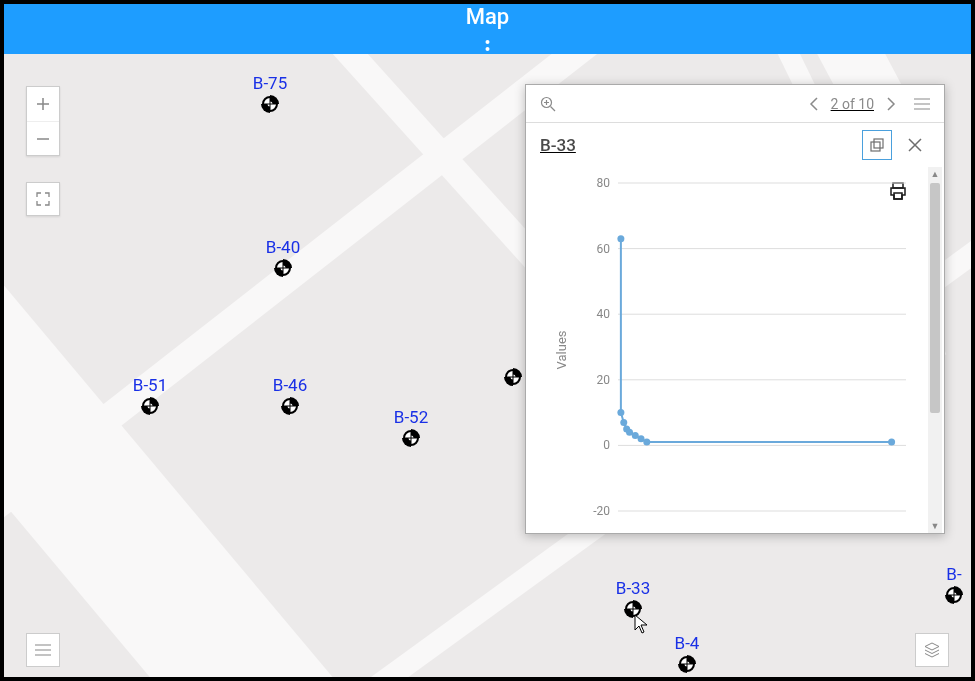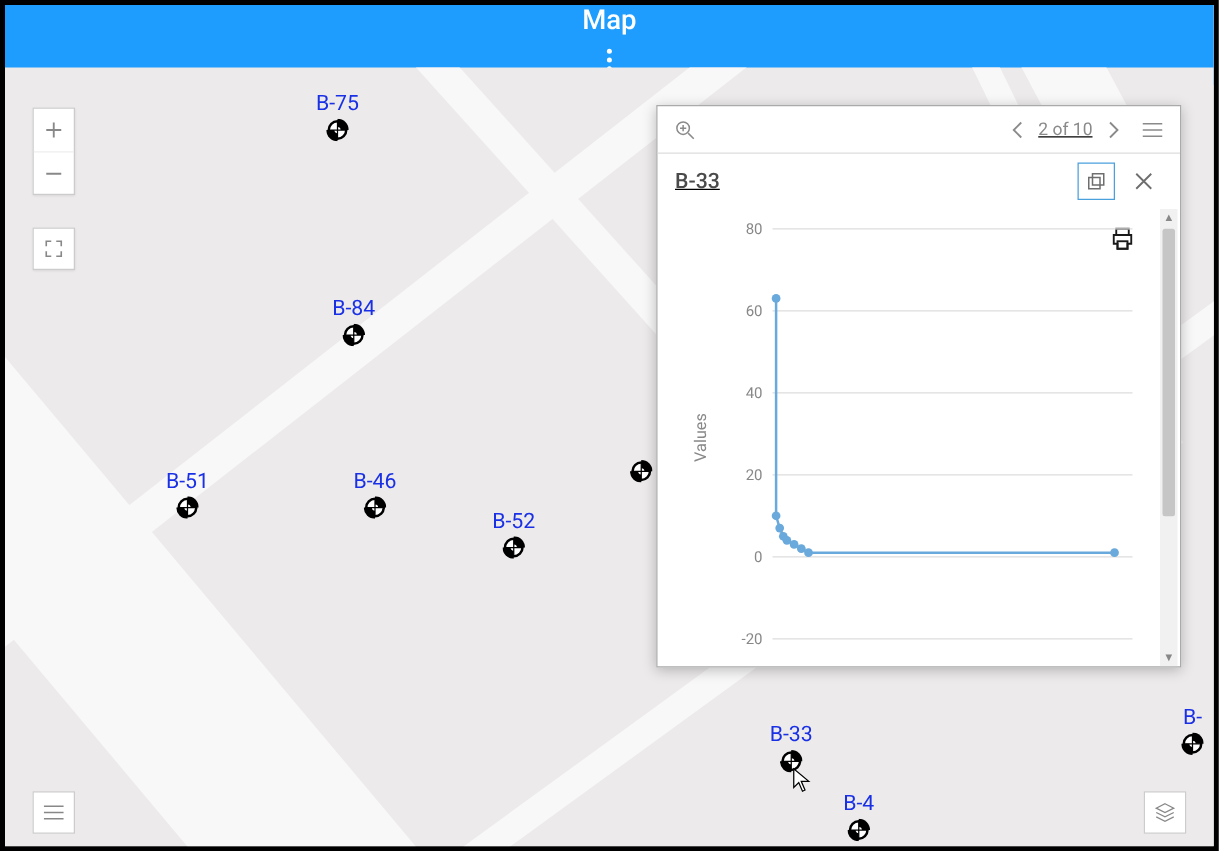--- a/index.html
+++ b/index.html
@@ -293,21 +293,21 @@
           <svg viewBox="0 0 18 18">
             <circle cx="9" cy="9" r="7" fill="#fff" stroke="#000" stroke-width="2"></circle>
             <path d="M9 0 A9 9 0 0 1 18 9 L9 9 Z" fill="#000"></path>
             <path d="M9 18 A9 9 0 0 1 0 9 L9 9 Z" fill="#000"></path>
             <circle cx="9" cy="9" r="2.5" fill="#fff"></circle>
             <path d="M9 2v14M2 9h14" stroke="#000" stroke-width="1"></path>
           </svg>
         </div>
       </div>
       <div class="marker" style="left: 279px; top: 214px;">
-        <div class="marker-label">B-84</div>
+        <div class="marker-label">B-40</div>
         <div class="marker-symbol">
           <svg viewBox="0 0 18 18">
             <circle cx="9" cy="9" r="7" fill="#fff" stroke="#000" stroke-width="2"></circle>
             <path d="M9 0 A9 9 0 0 1 18 9 L9 9 Z" fill="#000"></path>
             <path d="M9 18 A9 9 0 0 1 0 9 L9 9 Z" fill="#000"></path>
             <circle cx="9" cy="9" r="2.5" fill="#fff"></circle>
             <path d="M9 2v14M2 9h14" stroke="#000" stroke-width="1"></path>
           </svg>
         </div>
       </div>
@@ -316,21 +316,21 @@
         <div class="marker-symbol">
           <svg viewBox="0 0 18 18">
             <circle cx="9" cy="9" r="7" fill="#fff" stroke="#000" stroke-width="2"></circle>
             <path d="M9 0 A9 9 0 0 1 18 9 L9 9 Z" fill="#000"></path>
             <path d="M9 18 A9 9 0 0 1 0 9 L9 9 Z" fill="#000"></path>
             <circle cx="9" cy="9" r="2.5" fill="#fff"></circle>
             <path d="M9 2v14M2 9h14" stroke="#000" stroke-width="1"></path>
           </svg>
         </div>
       </div>
-      <div class="marker" style="left: 296px; top: 352px;">
+      <div class="marker" style="left: 286px; top: 352px;">
         <div class="marker-label">B-46</div>
         <div class="marker-symbol">
           <svg viewBox="0 0 18 18">
             <circle cx="9" cy="9" r="7" fill="#fff" stroke="#000" stroke-width="2"></circle>
             <path d="M9 0 A9 9 0 0 1 18 9 L9 9 Z" fill="#000"></path>
             <path d="M9 18 A9 9 0 0 1 0 9 L9 9 Z" fill="#000"></path>
             <circle cx="9" cy="9" r="2.5" fill="#fff"></circle>
             <path d="M9 2v14M2 9h14" stroke="#000" stroke-width="1"></path>
           </svg>
         </div>

